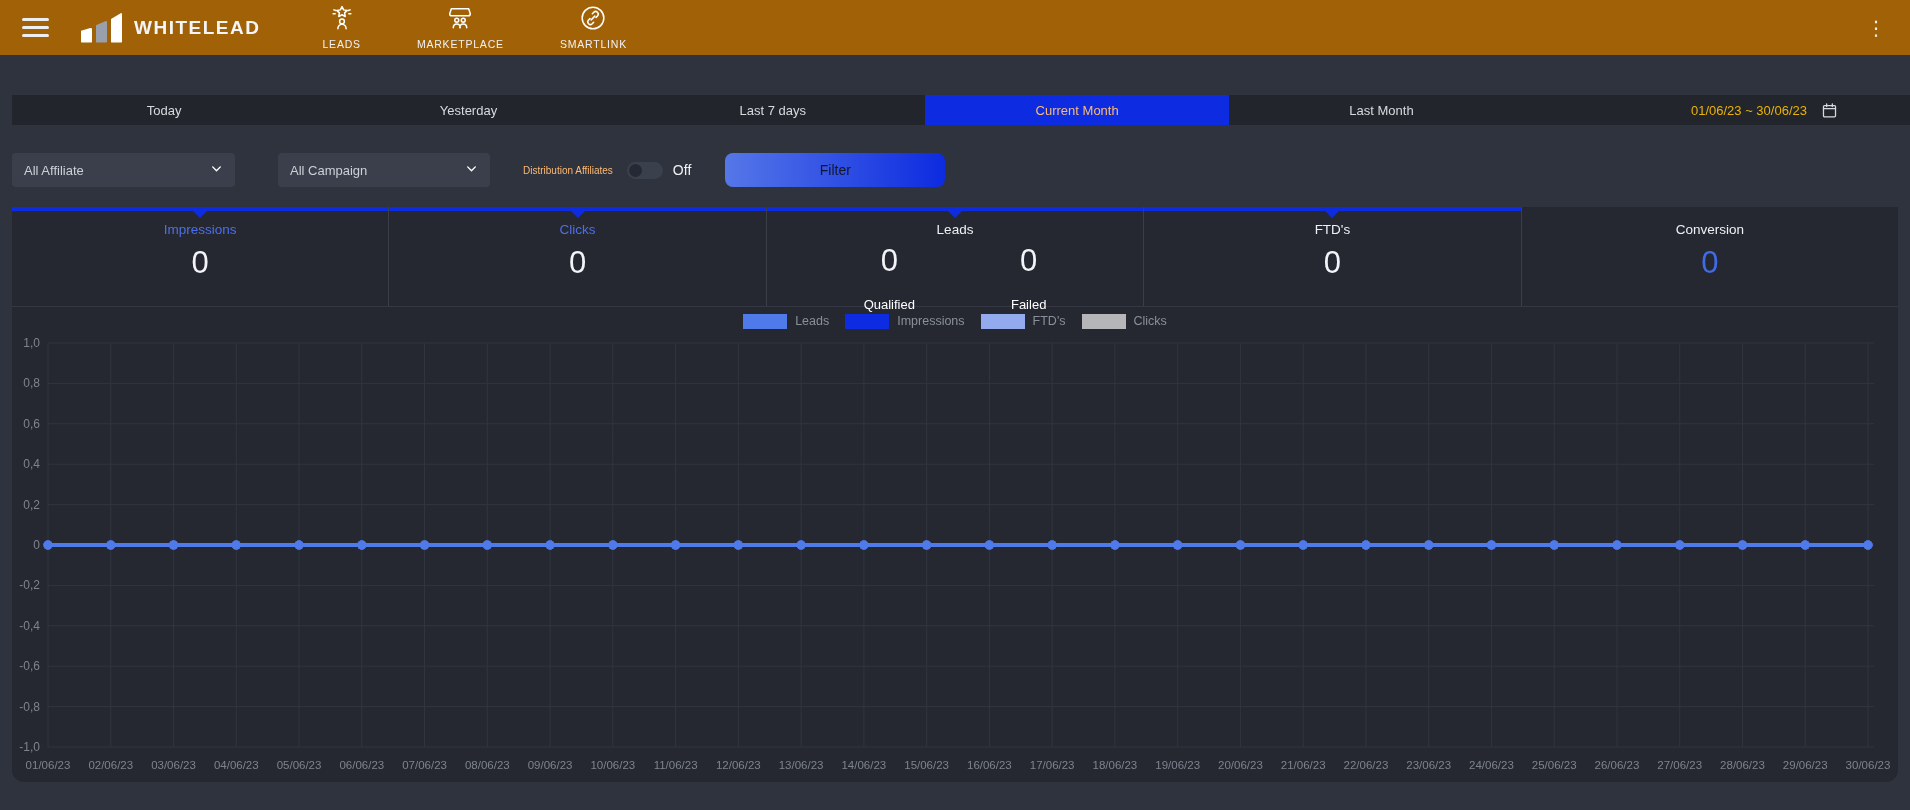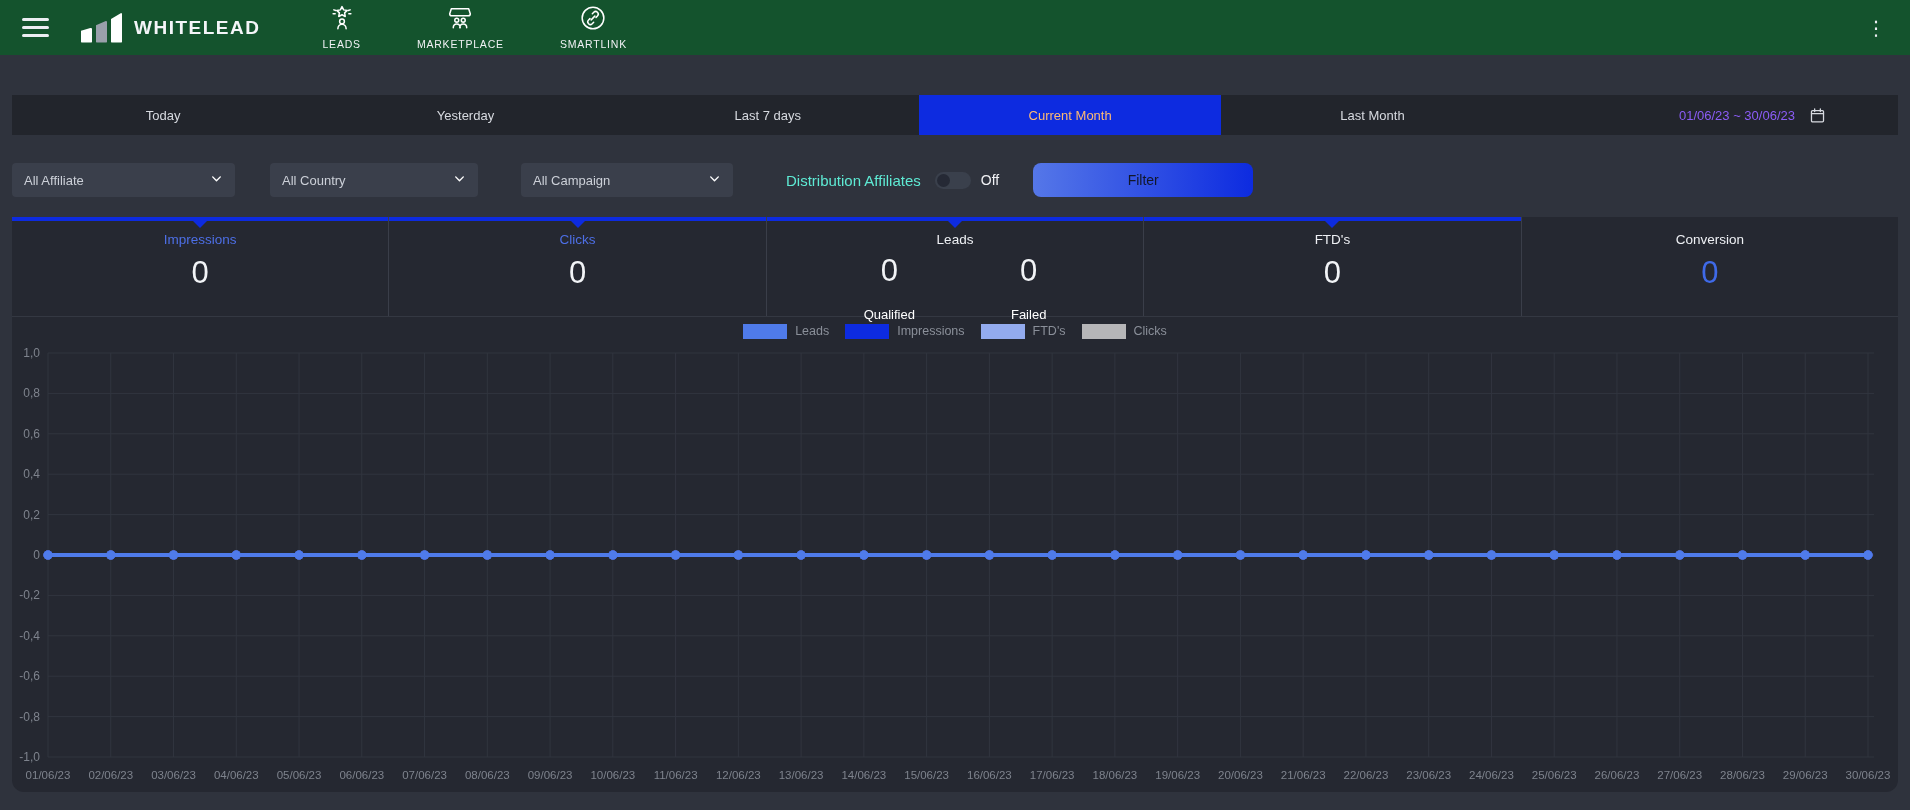--- a/index.html
+++ b/index.html
@@ -5,21 +5,21 @@
   * { margin:0; padding:0; box-sizing:border-box; }
   html,body { width:1910px; height:810px; }
   body {
     background:#2f333d;
     font-family:"Liberation Sans", sans-serif;
     color:#e8eaee;
     overflow:hidden;
   }
   
   .header {
-    height:55px; background:#14532d;
+    height:55px; background:#a16207;
     display:flex; align-items:center;
   }
   .hamburger { margin-left:18px; display:flex; flex-direction:column; gap:5px; cursor:pointer; padding:6px 4px; }
   .hamburger span { display:block; width:27px; height:3px; background:#eceef2; border-radius:2px; }
   .logo { display:flex; align-items:flex-end; gap:4px; margin-left:28px; height:30px; }
   .logo .bar { width:11px; border-radius:1px; clip-path:polygon(0 22%, 100% 0, 100% 100%, 0 100%); }
   .logo .b1 { height:15px; background:#ffffff; }
   .logo .b2 { height:22px; background:#9aa0ab; }
   .logo .b3 { height:30px; background:#ffffff; }
   .brand { font-size:19px; font-weight:bold; letter-spacing:1.5px; margin-left:12px; color:#f4f5f8; }
@@ -29,35 +29,35 @@
   .nav-label { font-size:10.5px; letter-spacing:0.8px; margin-top:3px; color:#f0f1f4; }
   .header-right { margin-left:auto; display:flex; align-items:center; height:55px; }
   .kebab { color:#eceef2; font-size:20px; line-height:1; padding:8px 10px; cursor:pointer; margin-right:14px; letter-spacing:0; }
   .time-box { width:194px; height:55px; background:#4b6fe3; display:flex; align-items:center; justify-content:center; gap:11px; }
   .avatar { width:34px; height:34px; border:2px solid #1b1f2a; border-radius:50%; display:flex; align-items:center; justify-content:center; font-size:13px; color:#1b1f2a; font-weight:bold; cursor:pointer; }
   .time-div { width:2px; height:40px; background:#1b1f2a; }
   .time-txt { font-size:27px; color:#10141f; font-weight:500; }
   .tz { font-size:12px; color:#1f2636; margin-left:-4px; padding-top:6px; }
 
   
-  .tabs-row { margin:40px 12px 0 12px; height:40px; background:#22252c; display:flex; }
+  .tabs-row { margin:40px 0 0 12px; height:30px; background:#22252c; display:flex; }
   .tab { flex:1; display:flex; align-items:center; justify-content:center; font-size:13px; color:#d7dae0; cursor:pointer; }
   .tab.active { background:#0d2be0; color:#fdba74; }
   .daterange { flex:1; display:flex; align-items:center; justify-content:flex-end; gap:14px; padding-right:72px; }
-  .daterange-text { font-size:13px; color:#8b5cf6; }
+  .daterange-text { font-size:13px; color:#eab308; }
   .cal-icon { cursor:pointer; display:flex; }
 
   
   .filters { margin:28px 12px 0 12px; display:flex; align-items:center; }
   .dropdown { height:34px; background:#3a3f4b; border-radius:4px; display:flex; align-items:center; justify-content:space-between; padding:0 12px; cursor:pointer; }
   .dd-affiliate { width:223px; }
   .dd-country { width:208px; margin-left:35px; }
   .dd-campaign { width:212px; margin-left:43px; }
   .dd-label { font-size:13px; color:#ccd0d8; }
-  .dist-label { font-size:15px; color:#5eead4; margin-left:53px; }
+  .dist-label { font-size:10px; color:#fdba74; margin-left:33px; }
   .toggle { width:36px; height:17px; background:#3a404c; border-radius:9px; margin-left:14px; position:relative; cursor:pointer; }
   .toggle .knob { position:absolute; left:2px; top:2px; width:13px; height:13px; border-radius:50%; background:#252935; }
   .toggle-state { font-size:14px; color:#f0f1f4; margin-left:10px; }
   .filter-btn { width:220px; height:34px; margin-left:34px; border:none; border-radius:8px;
     background:linear-gradient(90deg,#5577e8,#0d2be0); color:#12172a; font-size:14px;
     font-family:"Liberation Sans",sans-serif; cursor:pointer; }
 
   
   .panel { margin:20px 12px 0 12px; background:#252831; border-radius:0 0 12px 12px; height:575px; }
   .stats { height:100px; display:flex; border-bottom:1px solid #343842; }
@@ -156,28 +156,20 @@
         <rect x="3.5" y="5" width="17" height="16" rx="1.5"></rect>
         <path d="M3.5 9.5h17 M8 2.5v4 M16 2.5v4"></path>
       </svg>
     </span>
   </div>
 </div>
 
 <div class="filters">
   <div class="dropdown dd-affiliate">
     <span class="dd-label">All Affiliate</span>
-    <span>
-      <svg width="13" height="13" viewBox="0 0 24 24" fill="none" stroke="#ffffff" stroke-width="2.6" stroke-linecap="round" stroke-linejoin="round">
-          <polyline points="5 9 12 16 19 9"></polyline>
-        </svg>
-    </span>
-  </div>
-  <div class="dropdown dd-country">
-    <span class="dd-label">All Country</span>
     <span>
       <svg width="13" height="13" viewBox="0 0 24 24" fill="none" stroke="#ffffff" stroke-width="2.6" stroke-linecap="round" stroke-linejoin="round">
           <polyline points="5 9 12 16 19 9"></polyline>
         </svg>
     </span>
   </div>
   <div class="dropdown dd-campaign">
     <span class="dd-label">All Campaign</span>
     <span>
       <svg width="13" height="13" viewBox="0 0 24 24" fill="none" stroke="#ffffff" stroke-width="2.6" stroke-linecap="round" stroke-linejoin="round">

